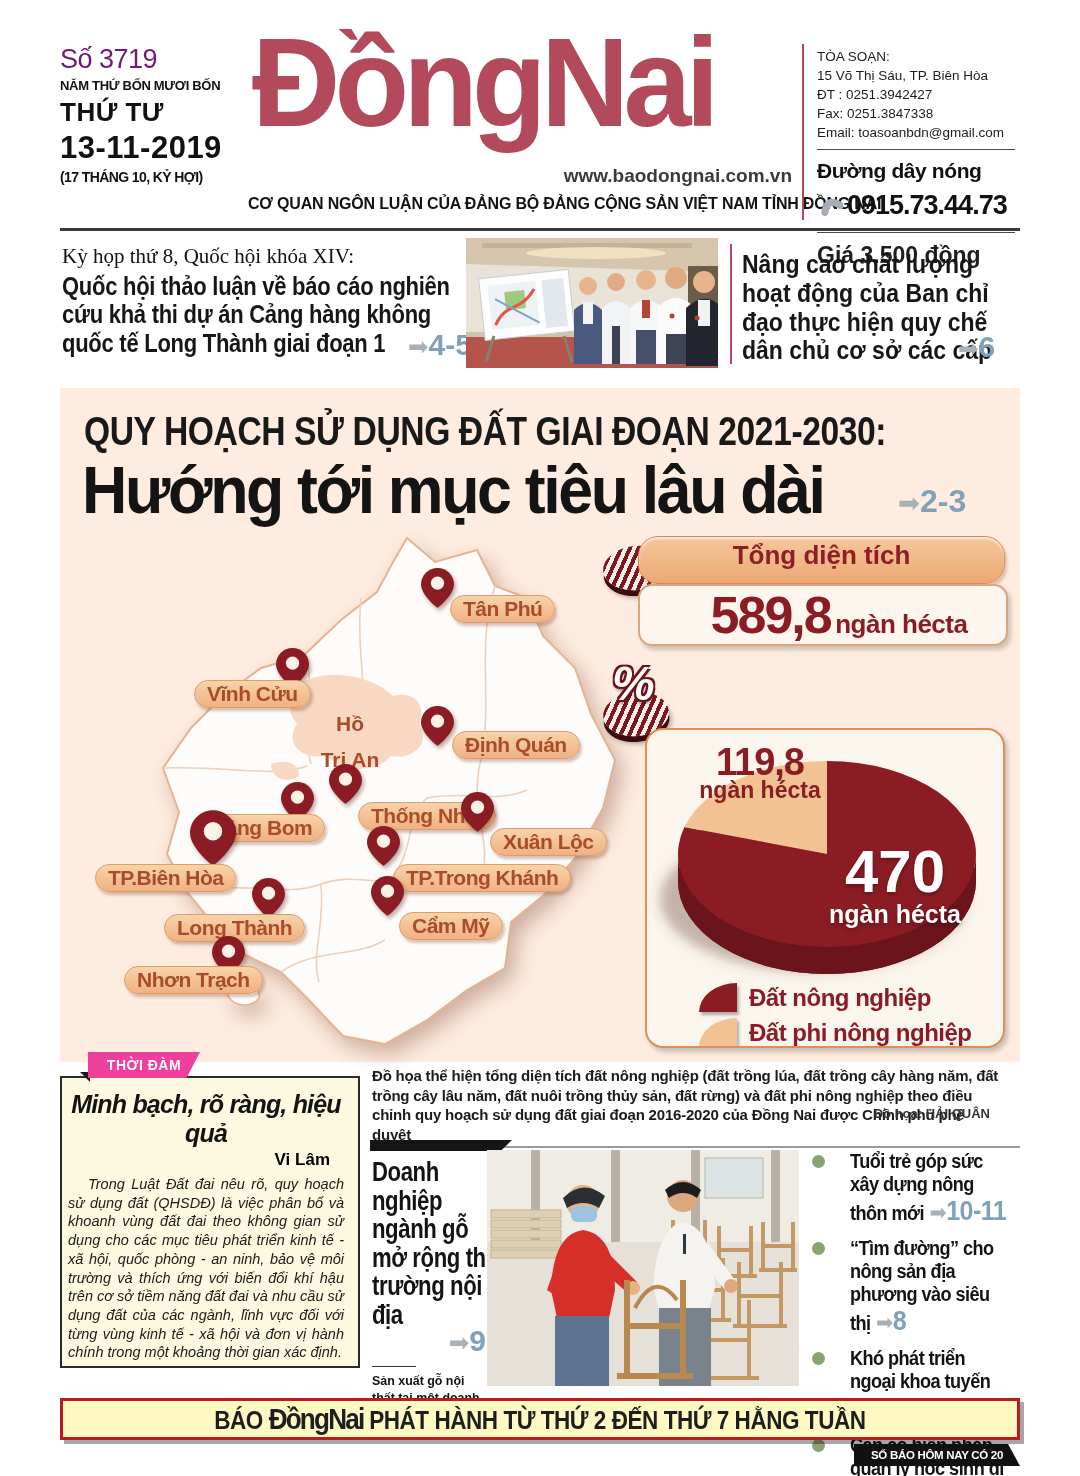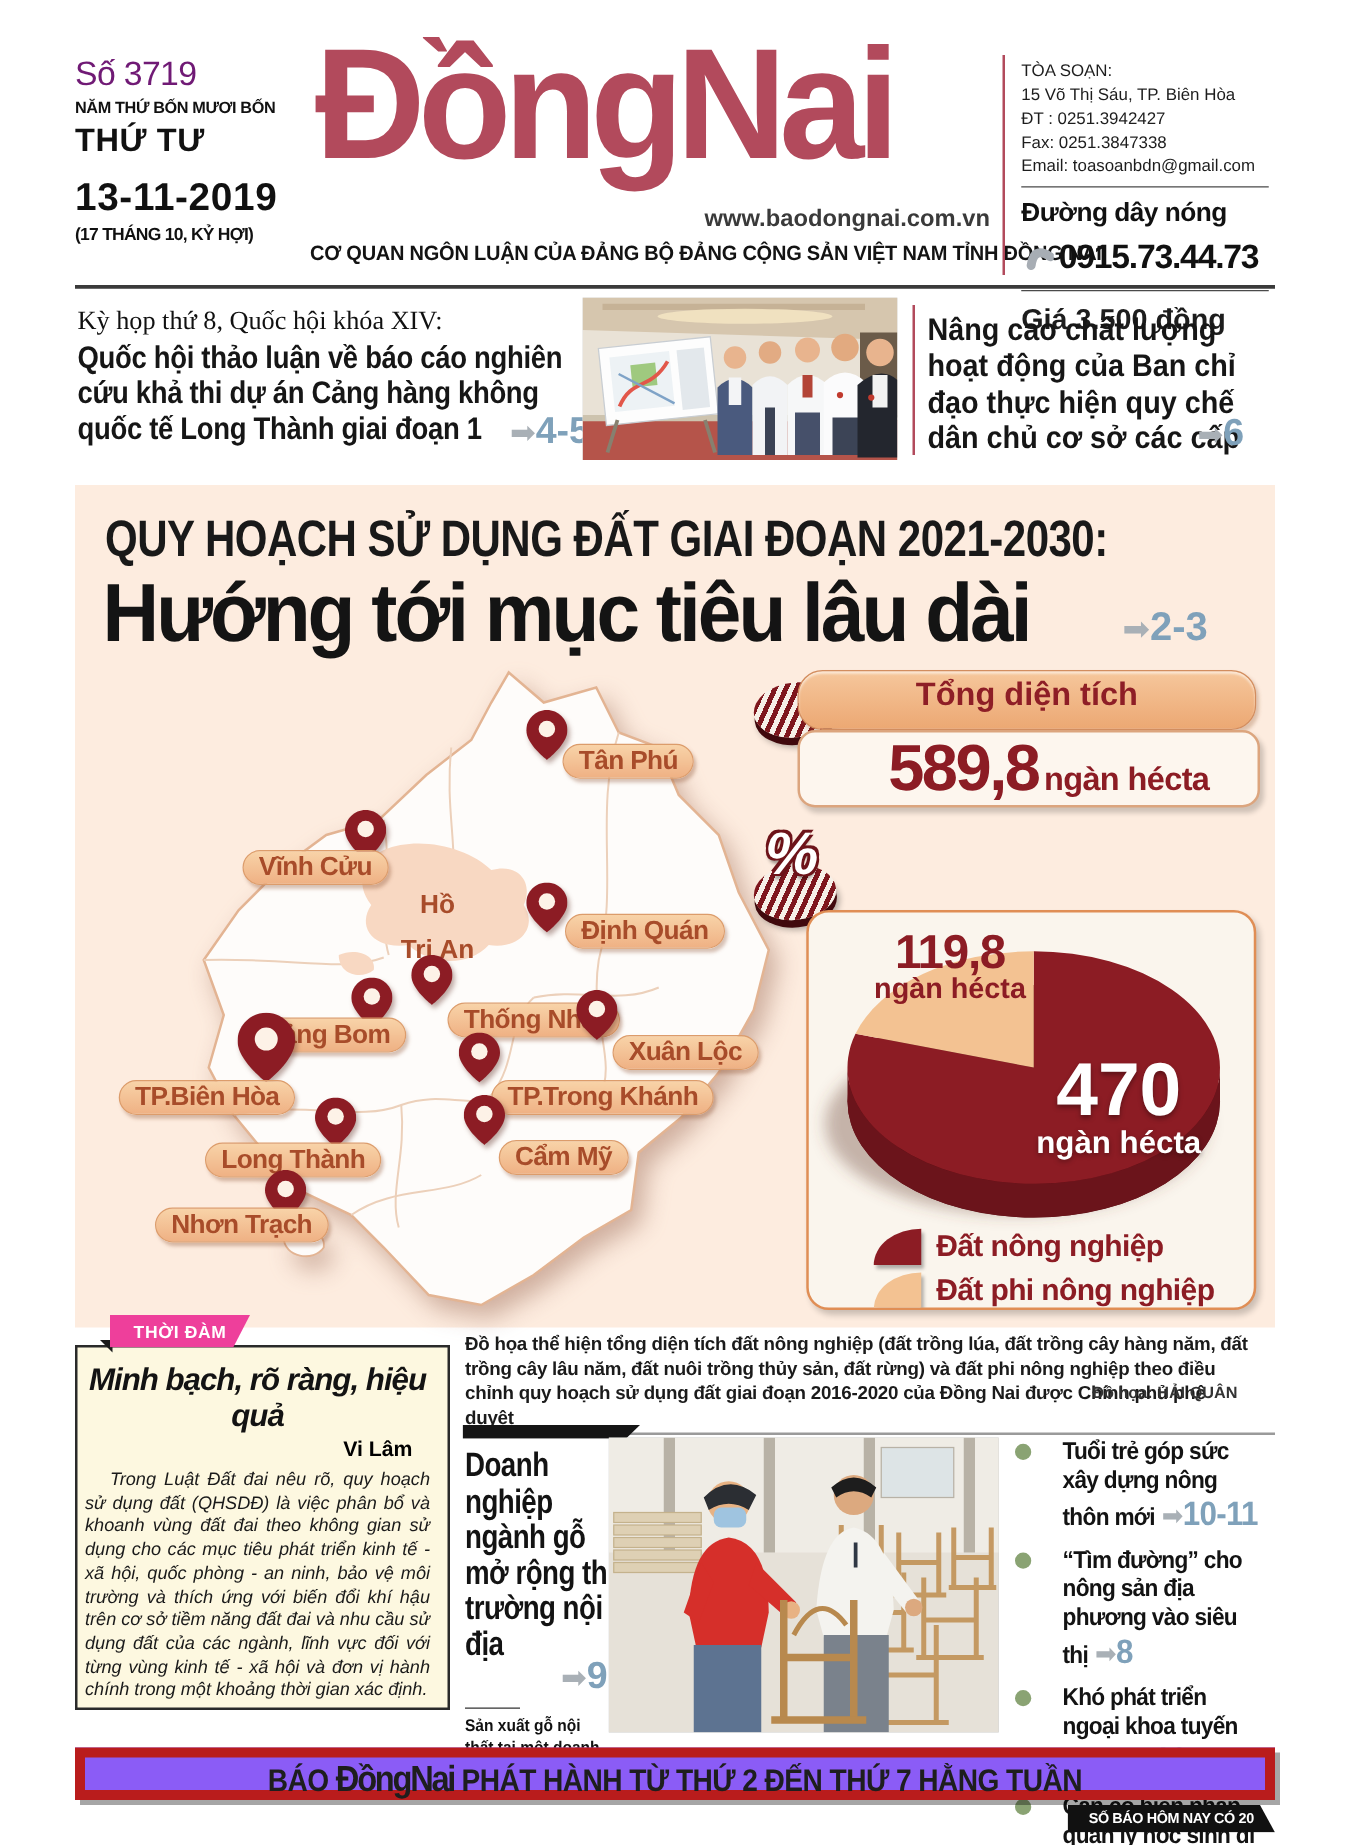--- a/index.html
+++ b/index.html
@@ -6,21 +6,21 @@
   body { background:#e9e9e9; font-family:"Liberation Sans", sans-serif; }
   .page { position:relative; width:1080px; height:1476px; background:#fff; margin:0 auto; overflow:hidden; }
   .abs { position:absolute; }
   .cx { transform-origin:0 0; }
 
   
   .mh-left { left:60px; top:44px; width:200px; color:#111; }
   .issue { font-size:27px; font-weight:400; color:#701a75; letter-spacing:-0.5px; }
   .yearline { font-size:13px; font-weight:700; margin-top:3px; letter-spacing:-0.3px; }
   .weekday { font-size:26px; font-weight:900; margin-top:4px; letter-spacing:0.5px; }
-  .date { font-size:31px; font-weight:700; margin-top:12px; letter-spacing:0.5px; }
+  .date { font-size:31px; font-weight:700; margin-top:2px; letter-spacing:0.5px; }
   .lunar { font-size:14px; font-weight:700; margin-top:3px; letter-spacing:-0.6px; }
   .logo { left:252px; top:14px; width:545px; font-size:126px; font-weight:900; color:#b24a5c; letter-spacing:-6px; line-height:1.1; transform:scaleX(0.97); }
   .website { left:500px; top:165px; width:292px; text-align:right; font-size:19px; font-weight:700; color:#3a3a3a; }
   .tagline { left:248px; top:194px; width:560px; font-size:16.5px; font-weight:900; color:#131313; letter-spacing:-0.2px; transform:scaleX(0.97); white-space:nowrap; }
   .mh-vline { left:802px; top:44px; width:2px; height:176px; background:#b24a5c; }
   .contact { left:817px; top:48px; width:205px; font-size:13.5px; line-height:1.4; color:#1d1d1d; font-weight:500; }
   .c-div { border-top:1.5px solid #4a4a4a; margin:7px 0 6px 0; width:198px; }
   .hotline-label { font-size:21px; font-weight:900; color:#111; letter-spacing:-0.4px; }
   .hotline-row { display:flex; align-items:center; gap:4px; margin-top:1px; }
   .hotline-num { font-size:27px; font-weight:900; color:#111; letter-spacing:-1px; }
@@ -94,21 +94,21 @@
   .wood-photo { left:487px; top:1150px; width:312px; height:236px; overflow:hidden; background:#ccc; }
 
   
   .briefs { left:812px; top:1150px; width:212px; }
   .brief { display:flex; gap:25px; margin-bottom:9px; }
   .bdot { flex:0 0 13px; width:13px; height:13px; border-radius:50%; background:#8aa373; margin-top:5px; }
   .btxt { font-size:19.5px; font-weight:900; line-height:1.18; color:#131313; letter-spacing:-0.6px; }
   .bpg { font-size:27px; padding-left:6px; }
 
   
-  .footer-bar { left:60px; top:1398px; width:960px; height:42px; background:#8b5cf6; border:8px solid #b91c1c; box-shadow:4px 4px 0 rgba(0,0,0,0.35); text-align:center; line-height:36px; white-space:nowrap; }
+  .footer-bar { left:60px; top:1398px; width:960px; height:42px; background:#fef9c3; border:3px solid #b91c1c; box-shadow:4px 4px 0 rgba(0,0,0,0.35); text-align:center; line-height:36px; white-space:nowrap; }
   .f-inner { display:inline-block; transform:scaleX(0.9); font-size:25px; font-weight:700; color:#1e1e1e; letter-spacing:-0.5px; }
   .f-logo { font-weight:900; font-size:29px; letter-spacing:-2px; }
   .pages-tag { left:854px; top:1444px; width:166px; height:22px; background:#111; color:#fff; font-size:11.5px; font-weight:900; text-align:center; line-height:22px; letter-spacing:-0.3px; clip-path:polygon(0 0,calc(100% - 12px) 0,100% 100%,0 100%); }
 </style>
 </head>
 <body>
 
 <div class="page">
 
   <div class="abs mh-left">

